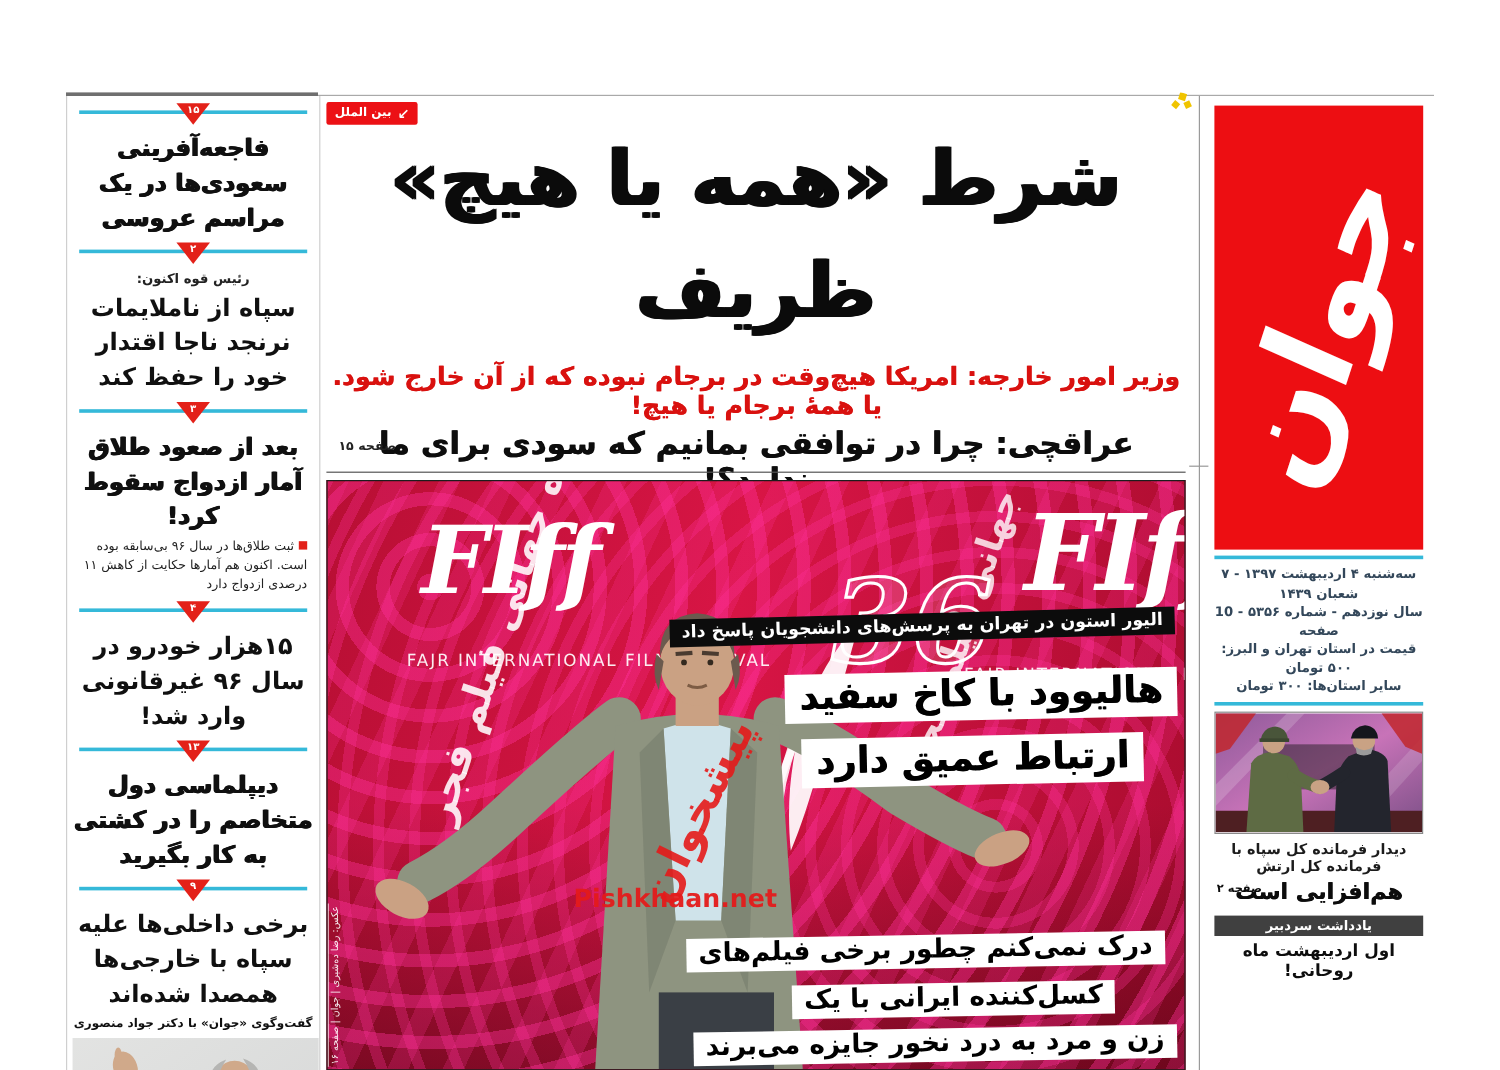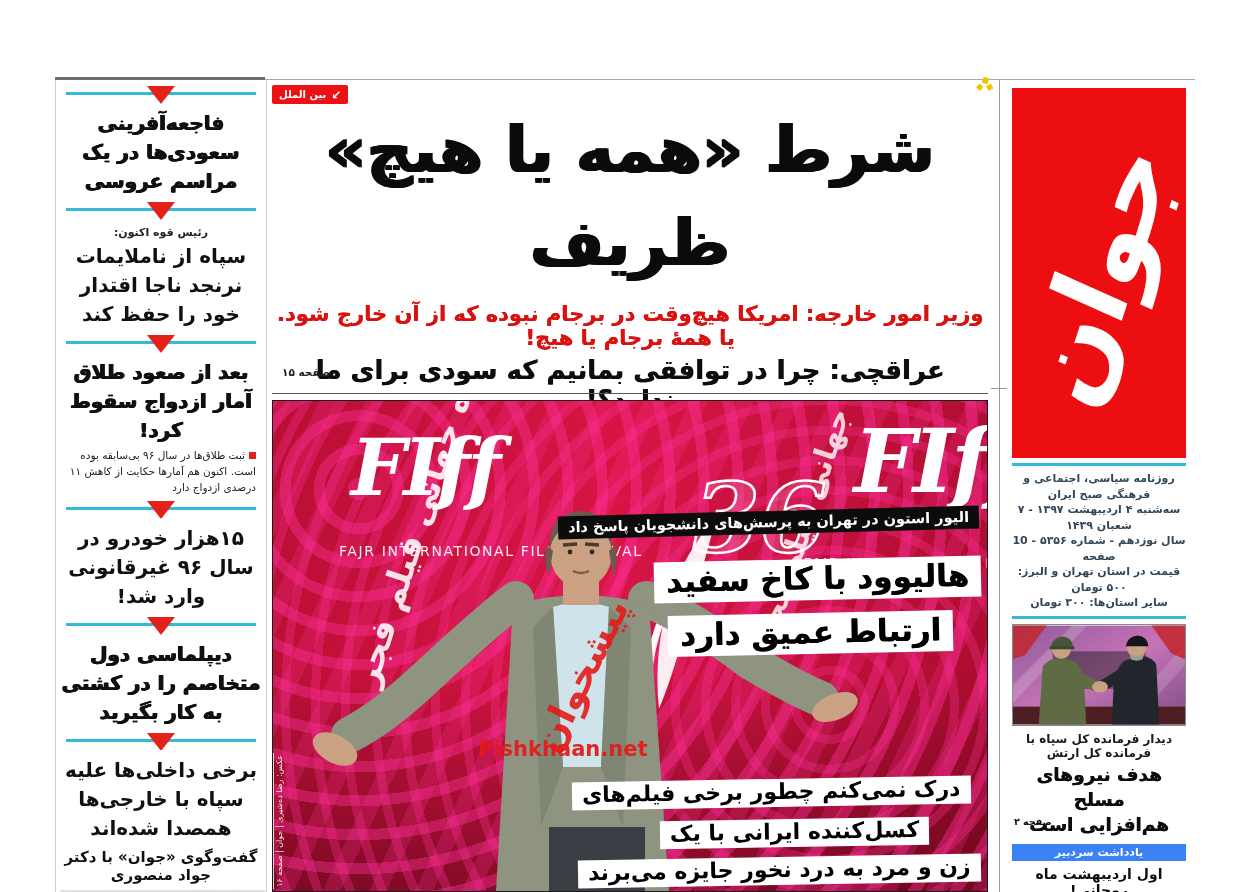--- a/index.html
+++ b/index.html
@@ -14,27 +14,27 @@
   #sb-top-rule{left:55px;top:77px;width:210px;height:3px;background:#6f6f6f;}
   #col-sep{left:999px;top:80px;width:1px;height:812px;background:#9a9a9a;}
   #col-sep-tick{left:991px;top:388px;width:16px;height:1px;background:#9a9a9a;}
 
   
   #sidebar{left:55px;top:80px;width:210px;height:812px;border-left:1px solid #cfcfcf;border-right:1px solid #cfcfcf;text-align:center;color:#101010;}
   .sb-div{position:relative;height:21px;margin:5px 8px 1px;}
   .sb-line{position:absolute;left:2px;right:2px;top:7px;height:3px;background:#35b9d9;}
   .sb-tri{position:absolute;left:50%;margin-left:-14px;top:1px;width:0;height:0;
     border-left:14px solid transparent;border-right:14px solid transparent;border-top:18px solid #e32119;}
-  .sb-num{position:absolute;left:0;right:0;top:16px;color:#fff;font-size:8.5px;font-weight:bold;}
+  .sb-num{position:absolute;left:0;right:0;top:2px;color:#fff;font-size:8.5px;font-weight:bold;}
   .sb-h{font-size:20px;font-weight:bold;line-height:29px;margin:3px 4px 2px;}
   .sb-h.heavy{text-shadow:.6px 0 0 currentColor,-.6px 0 0 currentColor;}
   .sb-k{font-size:11px;font-weight:bold;color:#222;margin:4px 0 0;}
   .sb-sub{font-size:10.5px;line-height:16px;color:#222;margin:2px 10px 0;text-align:right;}
   .redsq{display:inline-block;width:7px;height:7px;background:#e32119;margin-left:4px;}
-  .sb-caption{font-size:15px;font-weight:bold;margin-top:5px;}
+  .sb-caption{font-size:10px;font-weight:bold;margin-top:5px;}
   #mansouri-photo{width:206px;height:150px;margin-top:6px;display:block;}
 
   
   #main{left:272px;top:80px;width:716px;height:812px;}
   #section-tag{position:absolute;left:0;top:5px;background:#ec1115;color:#fff;border-radius:2px;
     height:19px;padding:0 7px;display:flex;align-items:center;gap:5px;direction:rtl;}
   #section-tag .lbl{font-size:10px;font-weight:bold;}
   #section-tag .arr{font-size:12px;font-weight:bold;line-height:1;}
   #main-headline{margin-top:24px;text-align:center;font-weight:bold;color:#0b0b0b;
     font-size:64px;line-height:93px;text-shadow:1.2px 0 0 currentColor,-1.2px 0 0 currentColor;}
@@ -90,21 +90,21 @@
   #logo-box{width:174px;height:370px;margin-top:8px;background:#ed0e12;display:flex;align-items:center;justify-content:center;overflow:hidden;}
   #logo-box span{color:#fff;font-size:104px;font-weight:bold;transform:rotate(-72deg) skewX(-6deg);line-height:1;}
   .cyan-rule{height:3px;background:#35b9d9;margin:5px 0;}
   #masthead-info{direction:rtl;font-size:11px;font-weight:bold;color:#33475a;line-height:15.5px;margin:2px 0;}
   #army-photo{width:172px;height:100px;border:1px solid #8a8a8a;display:block;margin:2px 0 0;}
   #army-kicker{direction:rtl;font-size:12px;font-weight:bold;color:#1c1c1c;margin-top:6px;}
   #army-headline{position:relative;direction:rtl;font-size:18.5px;font-weight:bold;line-height:25px;color:#0c0c0c;
     margin-top:2px;text-shadow:.5px 0 0 currentColor;}
   #army-page-ref{position:absolute;left:2px;bottom:3px;font-size:9.5px;font-weight:bold;text-shadow:none;}
   .col-bar{height:17px;display:flex;align-items:center;justify-content:center;direction:rtl;font-size:11px;font-weight:bold;}
-  #editor-bar{background:#3b82f6;color:#fff;margin-top:7px;}
+  #editor-bar{background:#404040;color:#fff;margin-top:7px;}
   #editor-title{direction:rtl;font-size:14px;font-weight:bold;color:#0d0d0d;margin-top:5px;}
 </style>
 </head>
 <body>
 
 <div class="abs" id="top-rule"></div>
 <div class="abs" id="sb-top-rule"></div>
 <div class="abs" id="col-sep"></div>
 <div class="abs" id="col-sep-tick"></div>
 
@@ -256,21 +256,20 @@
 
 <div class="abs" id="rightcol">
 
   <div id="logo-box">
     <span>جوان</span>
   </div>
 
   <div class="cyan-rule"></div>
 
   <div id="masthead-info">
-    <div>روزنامه سیاسی، اجتماعی و فرهنگی صبح ایران</div>
     <div>سه‌شنبه ۴ اردیبهشت ۱۳۹۷ - ۷ شعبان ۱۴۳۹</div>
     <div>سال نوزدهم - شماره ۵۳۵۶ - 10 صفحه</div>
     <div>قیمت در استان تهران و البرز: ۵۰۰ تومان</div>
     <div>سایر استان‌ها: ۳۰۰ تومان</div>
   </div>
 
   <div class="cyan-rule"></div>
 
   <svg id="army-photo" viewBox="0 0 174 100" xmlns="http://www.w3.org/2000/svg">
     <defs>
@@ -295,21 +294,20 @@
     <circle cx="125" cy="23" r="9.5" fill="#c9a284"></circle>
     <path d="M114,21 Q116,11 126,10 Q136,11 137,21 Z" fill="#14161c"></path>
     <path d="M118,28 Q125,34 133,28 L131,34 Q125,37 119,34 Z" fill="#9b9b9b"></path>
     <path d="M66,52 Q78,60 88,62" stroke="#5e6b44" stroke-width="11" fill="none" stroke-linecap="round"></path>
     <path d="M108,50 Q96,58 88,62" stroke="#23252d" stroke-width="11" fill="none" stroke-linecap="round"></path>
     <ellipse cx="88" cy="62" rx="8" ry="6" fill="#c9a284"></ellipse>
   </svg>
 
   <div id="army-kicker">دیدار فرمانده کل سپاه با فرمانده کل ارتش</div>
   <div id="army-headline">
-    <div>هدف نیروهای مسلح</div>
     <div>هم‌افزایی است</div>
     <span id="army-page-ref">صفحه ۲</span>
   </div>
 
   <div class="col-bar" id="editor-bar">یادداشت سردبیر</div>
   <div id="editor-title">اول اردیبهشت ماه روحانی!</div>
 
 </div>
 
 </body></html>

